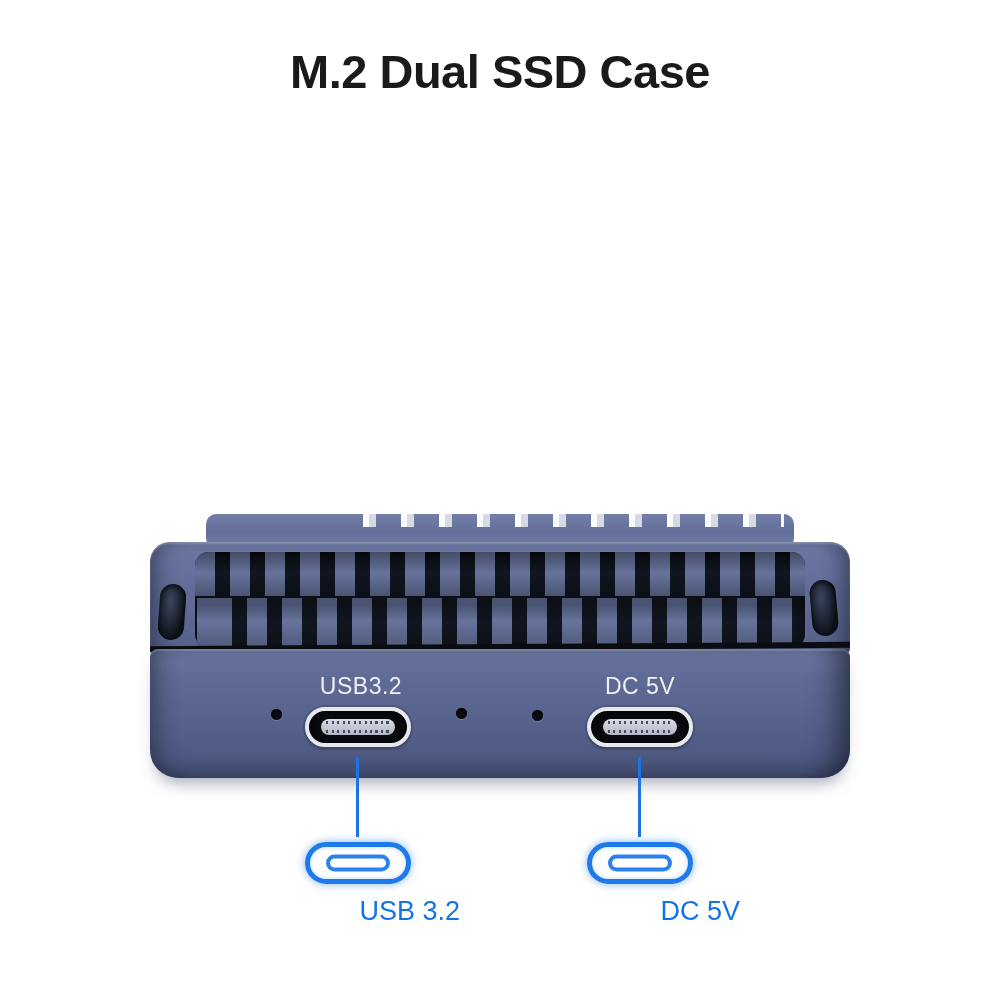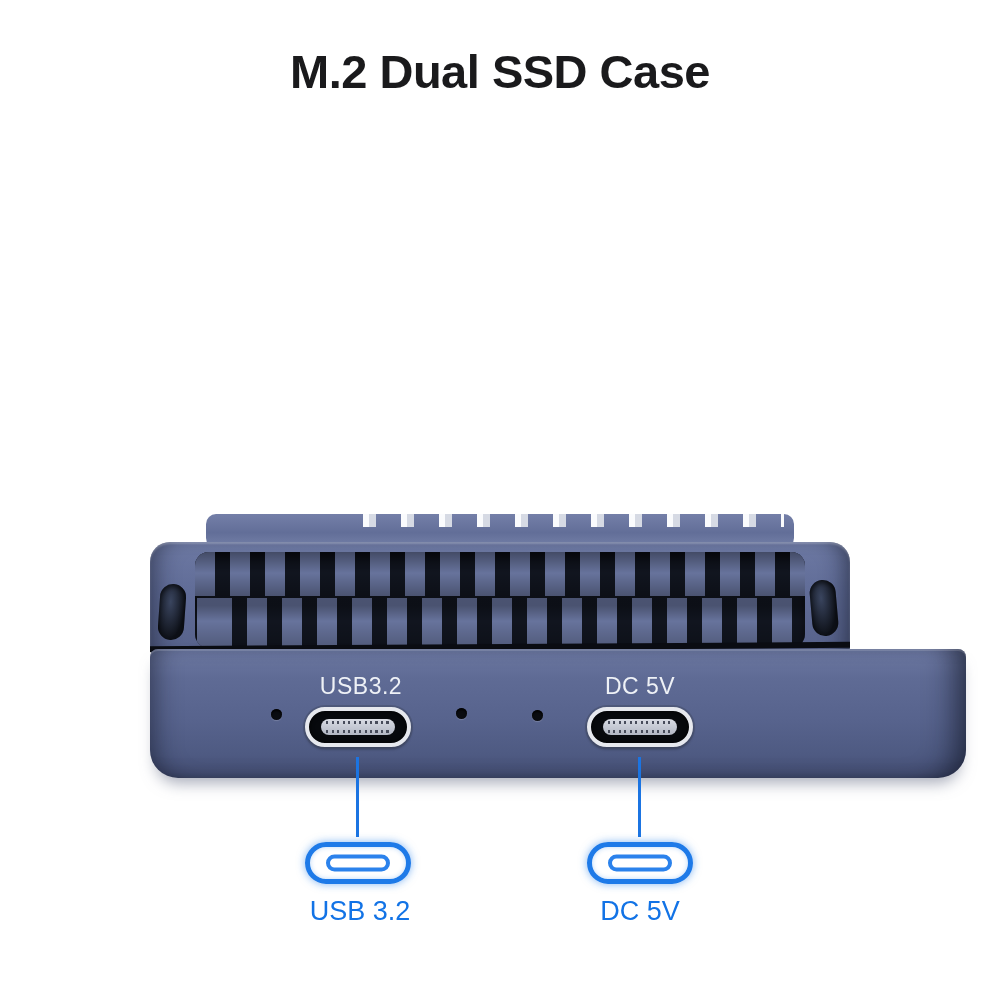--- a/index.html
+++ b/index.html
@@ -63,21 +63,21 @@
     background-position-x:17px; }
   .recess .vent-shade { position:absolute; inset:0;
     background:linear-gradient(180deg, rgba(0,0,0,.35) 0%, rgba(0,0,0,0) 22%, rgba(0,0,0,.28) 46%,
       rgba(0,0,0,.28) 56%, rgba(0,0,0,0) 72%, rgba(0,0,0,.22) 100%); }
   .ear-hole { position:absolute; width:26px; height:56px; border-radius:13px;
     background:radial-gradient(ellipse at 42% 32%, #3a455f 0%, #0d1017 70%);
     box-shadow: inset 0 3px 5px rgba(0,0,0,.6); }
   .ear-hole.left  { left:9px;  top:42px; transform:rotate(4deg); }
   .ear-hole.right { right:13px; top:38px; transform:rotate(-5deg); }
   .case-slit { position:absolute; left:0; top:132px; width:700px; height:6px; background:#0a0c12; transform:rotate(-0.35deg); }
-  .base { position:absolute; left:0; top:137px; width:816px; height:129px; border-radius:8px 8px 28px 28px;
+  .base { position:absolute; left:0; top:137px; width:700px; height:129px; border-radius:8px 8px 28px 28px;
     background:linear-gradient(180deg,#6e7aa4 0%,#5f6b95 22%,#57638d 55%,#4e5a82 82%,#454f74 96%,#3e4868 100%);
     box-shadow: inset 0 2px 0 rgba(255,255,255,.15),
                 inset 20px 0 26px -16px rgba(12,16,30,.55),
                 inset -26px 0 30px -16px rgba(12,16,30,.68),
                 0 11px 15px -6px rgba(95,102,128,.55); }
   .port-label { position:absolute; width:160px; text-align:center; top:24px;
     font-size:23px; font-weight:500; color:#eef1f6; letter-spacing:0.5px; }
   .port-label.p1 { left:131px; }
   .port-label.p2 { left:410px; }
   .usb-port { position:absolute; top:58px; width:106px; height:40px; border-radius:20px;
@@ -102,21 +102,21 @@
   .callout-line { position:absolute; width:3px; height:80px; top:757px; background:#1b74e2; }
   .callout-line.c1 { left:356px; }
   .callout-line.c2 { left:638px; }
   .callout-pill { position:absolute; top:842px; width:106px; height:42px; border-radius:24px;
     border:5px solid #1e7ae8;
     box-shadow: 0 0 9px rgba(30,122,232,.55), inset 0 0 5px rgba(30,122,232,.3); }
   .callout-pill.c1 { left:305px; }
   .callout-pill.c2 { left:587px; }
   .callout-pill .inner { position:absolute; left:50%; top:50%; transform:translate(-50%,-50%);
     width:64px; height:17px; border-radius:10px; border:4px solid #2b82ec; }
-  .callout-label { position:absolute; top:896px; width:200px; text-align:center;
+  .callout-label { position:absolute; top:896px; width:200px; text-align:right;
     font-size:27px; font-weight:500; color:#1273e6; }
   .callout-label.c1 { left:260px; }
   .callout-label.c2 { left:540px; }
 </style>
 </head>
 <body>
 
 <div class="canvas">
 
   <h1 class="page-title">M.2 Dual SSD Case</h1>

